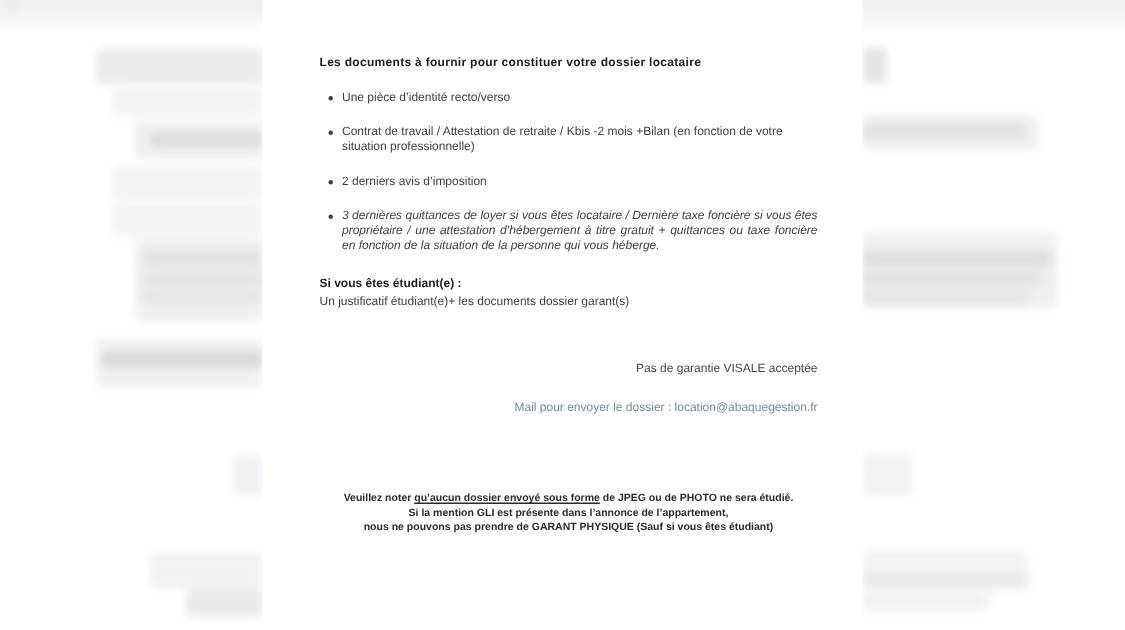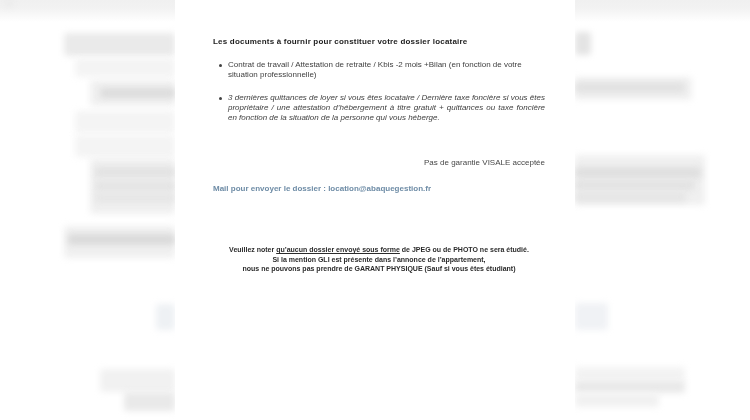--- a/index.html
+++ b/index.html
@@ -73,22 +73,22 @@
     color: var(--heading-text, #1d1d1d);
   }
   .student-t { margin: 2px 0 0 0; }
   .visale {
     margin: 35px 0 0 0;
     text-align: right;
     color: #474747;
   }
   .mail {
     margin: 16px 0 0 0;
-    text-align: left;
-    font-weight: bold;
+    text-align: right;
+    font-weight: normal;
     color: var(--mail-color, #6e8ca6);
   }
   .footer {
     margin: 51px 0 0 0;
     text-align: center;
     font-size: 7px;
     line-height: 9.5px;
     font-weight: bold;
     color: var(--footer-text, #2b2b2b);
   }
@@ -134,28 +134,38 @@
     <div class="blob" style="left:0;top:380px;width:110px;height:13px;background:#e9e9e9;"></div>
     <div class="blob" style="left:0;top:393px;width:84px;height:14px;background:#f1f1f1;"></div>
   </div>
 
   <div class="panel">
     <h1 class="title">Les documents à fournir pour constituer votre dossier locataire</h1>
 
     <ul class="bullets">
       <li>
         <span class="dot"></span>
+        <span class="btxt">Une pièce d’identité recto/verso</span>
+      </li>
+      <li>
+        <span class="dot"></span>
         <span class="btxt">Contrat de travail / Attestation de retraite / Kbis -2 mois +Bilan (en fonction de votre situation professionnelle)</span>
+      </li>
+      <li>
+        <span class="dot"></span>
+        <span class="btxt">2 derniers avis d’imposition</span>
       </li>
       <li class="justify">
         <span class="dot"></span>
         <span class="btxt">3 dernières quittances de loyer si vous êtes locataire / Dernière taxe foncière si vous êtes propriétaire / une attestation d’hébergement à titre gratuit + quittances ou taxe foncière en fonction de la situation de la personne qui vous héberge.</span>
       </li>
     </ul>
 
+    <p class="student-h">Si vous êtes étudiant(e) :</p>
+    <p class="student-t">Un justificatif étudiant(e)+ les documents dossier garant(s)</p>
 
     <p class="visale">Pas de garantie VISALE acceptée</p>
 
     <p class="mail">Mail pour envoyer le dossier : location@abaquegestion.fr</p>
 
     <div class="footer">
       <p><span>Veuillez noter </span><span class="u">qu’aucun dossier envoyé sous forme</span><span> de JPEG ou de PHOTO ne sera étudié.</span></p>
       <p>Si la mention GLI est présente dans l’annonce de l’appartement,</p>
       <p>nous ne pouvons pas prendre de GARANT PHYSIQUE (Sauf si vous êtes étudiant)</p>
     </div>

